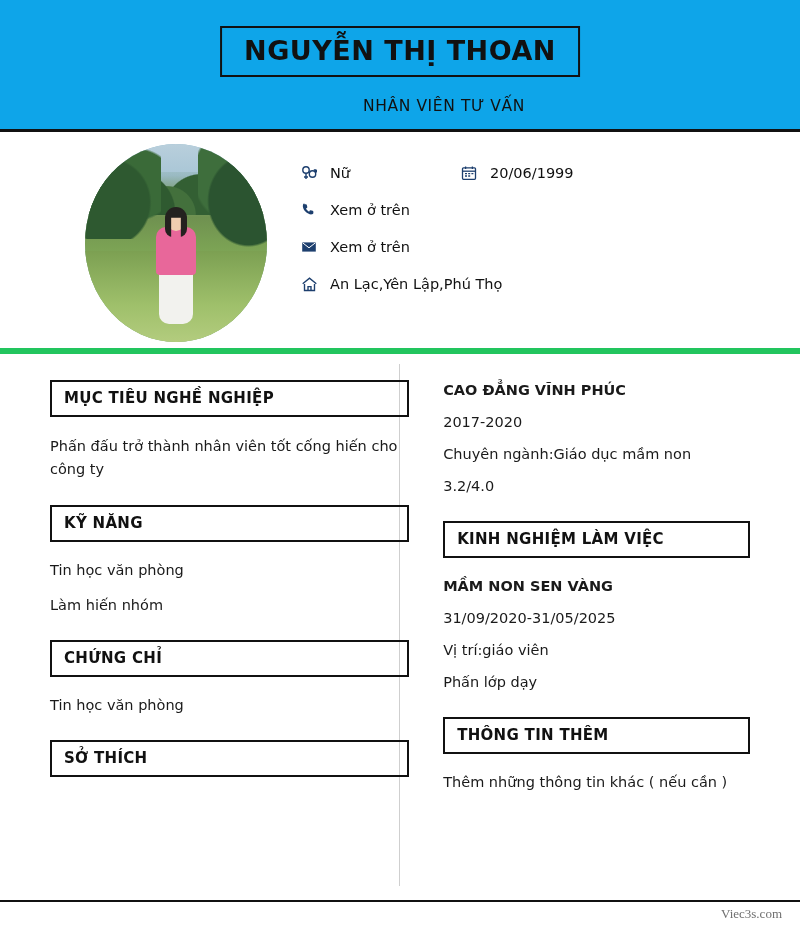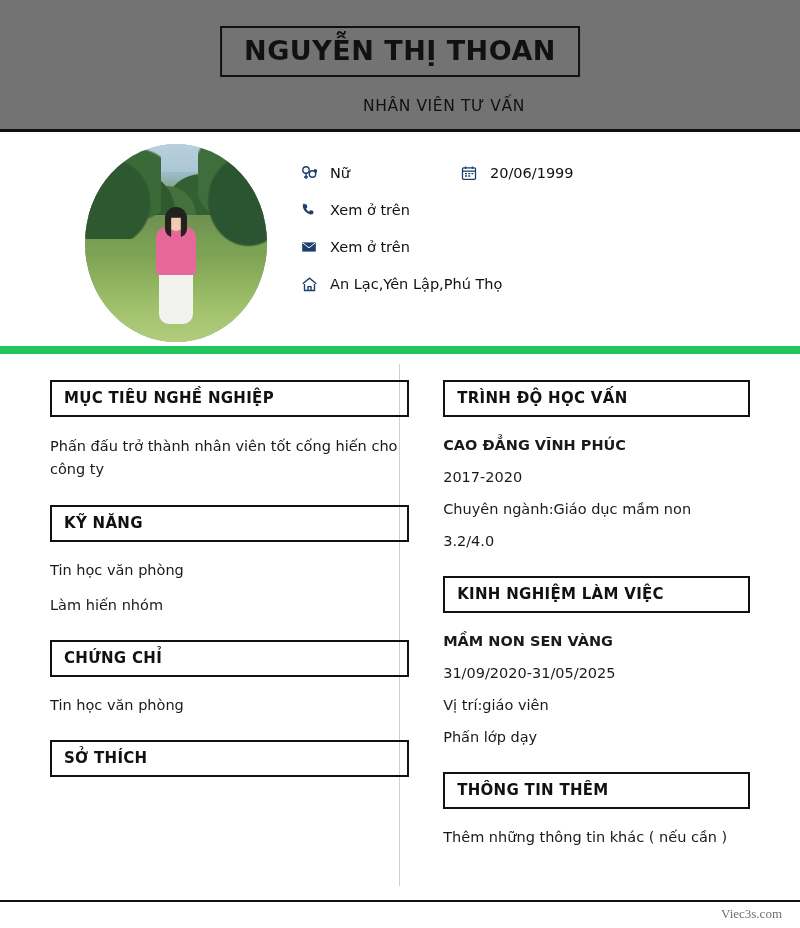--- a/index.html
+++ b/index.html
@@ -17,21 +17,21 @@
   .page {
     position: relative;
     width: 800px;
     height: 928px;
     background: #ffffff;
     box-sizing: border-box;
   }
 
   
   .header {
-    background: #737373;
+    background: #0ea5e9;
     height: 132px;
     position: relative;
     box-sizing: border-box;
     border-bottom: 3px solid #111;
   }
   .name-box {
     position: absolute;
     left: 50%;
     transform: translateX(-50%);
     top: 26px;
@@ -55,21 +55,21 @@
     text-align: center;
     font-size: 15.5px;
     letter-spacing: 0.6px;
     color: #111;
     padding-left: 44px;
   }
 
   
   .profile {
     height: 222px;
-    border-bottom: 8px solid #22c55e;
+    border-bottom: 6px solid #22c55e;
     position: relative;
     box-sizing: border-box;
   }
   .photo-wrap {
     position: absolute;
     left: 85px;
     top: 12px;
     width: 182px;
     height: 198px;
     border-radius: 50% / 50%;
@@ -385,21 +385,20 @@
         <div class="line">Tin học văn phòng</div>
       </div>
 
       <div class="blk">
         <div class="sec-title">SỞ THÍCH</div>
       </div>
     </div>
 
     <div class="col col-right">
       <div class="blk">
-        <div class="sec-title wide">TRÌNH ĐỘ HỌC VẤN</div>
         <div class="line bold tight">CAO ĐẲNG VĨNH PHÚC</div>
         <div class="line tight">2017-2020</div>
         <div class="line tight">Chuyên ngành:Giáo dục mầm non</div>
         <div class="line">3.2/4.0</div>
       </div>
 
       <div class="blk">
         <div class="sec-title wide">KINH NGHIỆM LÀM VIỆC</div>
         <div class="line bold tight">MẦM NON SEN VÀNG</div>
         <div class="line tight">31/09/2020-31/05/2025</div>

